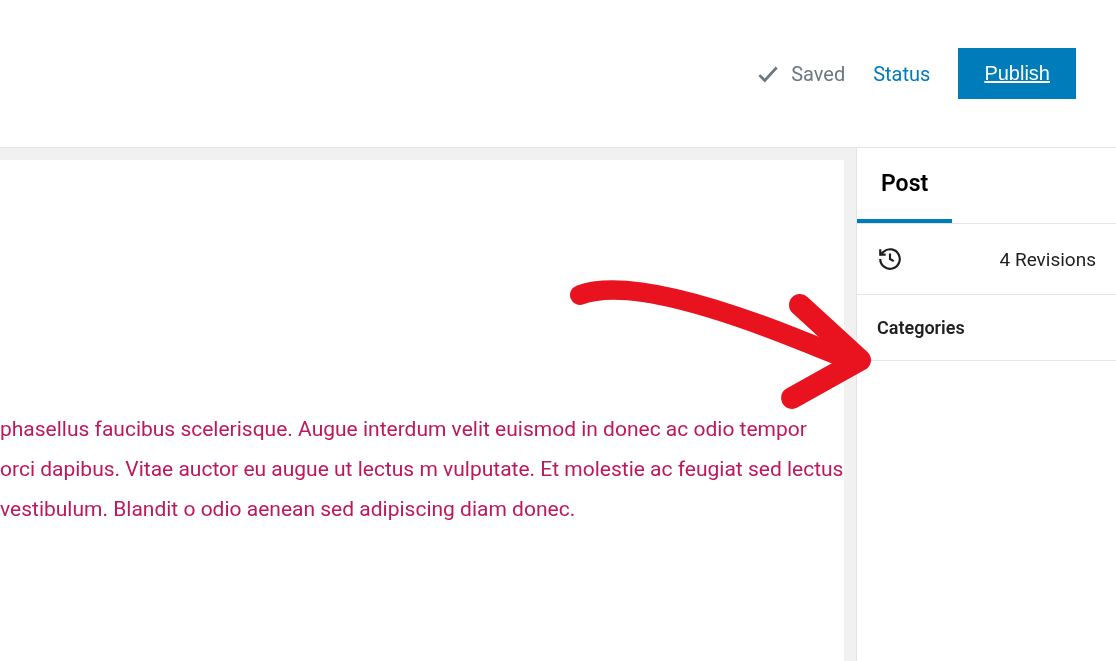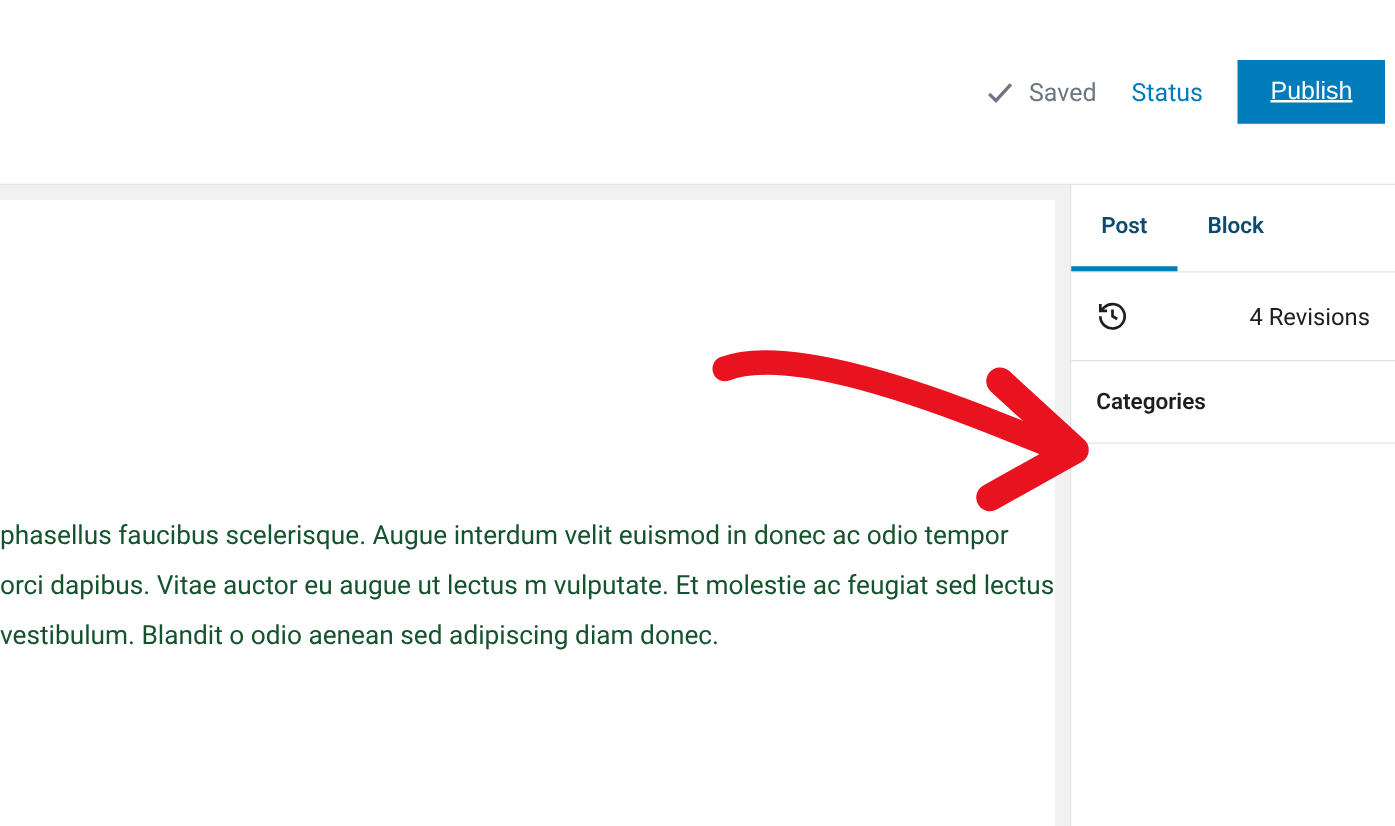--- a/index.html
+++ b/index.html
@@ -9,21 +9,21 @@
       width: 1116px;
       height: 661px;
       overflow: hidden;
       position: relative;
     }
     .top-bar {
       height: 148px;
       display: flex;
       align-items: center;
       justify-content: flex-end;
-      padding-right: 8px;
+      padding-right: 40px;
       gap: 28px;
       background: #fff;
       border-bottom: 1px solid #e2e4e7;
     }
     .saved-status {
       display: flex;
       align-items: center;
       gap: 10px;
       color: #6c7781;
       font-size: 20px;
@@ -51,40 +51,40 @@
       flex: 1;
       background: #f1f1f1;
       padding: 12px 12px 0 0;
       position: relative;
       overflow: hidden;
     }
     .editor-inner {
       background: #fff;
       height: 100%;
       padding-top: 250px;
-      color: #14532d;
+      color: #be185d;
       font-size: 21px;
       line-height: 1.9;
     }
     .sidebar {
       width: 260px;
       background: #fff;
       border-left: 1px solid #e2e4e7;
       display: flex;
       flex-direction: column;
     }
     .tabs {
       display: flex;
       border-bottom: 1px solid #e2e4e7;
     }
     .tab {
       padding: 22px 24px;
-      font-size: 18px;
+      font-size: 23px;
       font-weight: 600;
-      color: #0c4a6e;
+      color: #000000;
       cursor: pointer;
       border-bottom: 4px solid transparent;
     }
     .tab.active {
       border-bottom-color: #007cba;
     }
     .panel-item {
       padding: 22px 20px;
       border-bottom: 1px solid #e2e4e7;
       font-size: 18px;
@@ -129,21 +129,20 @@
 
 <div class="content-area">
   <div class="editor-pane">
     <div class="editor-inner">
       <span> phasellus faucibus scelerisque. Augue interdum velit euismod in  donec ac odio tempor orci dapibus. Vitae auctor eu augue ut lectus m vulputate. Et molestie ac feugiat sed lectus vestibulum. Blandit o odio aenean sed adipiscing diam donec.</span>
     </div>
   </div>
   <div class="sidebar">
     <div class="tabs">
       <div class="tab active">Post</div>
-      <div class="tab">Block</div>
     </div>
     <div class="panel-item revisions">
       <svg class="revisions-icon" viewBox="0 0 24 24" fill="none" stroke="#1e1e1e" stroke-width="2">
         <path d="M3 12 a9 9 0 1 0 3 -6.7 L3 8"></path>
         <polyline points="3 3 3 8 8 8"></polyline>
         <polyline points="12 7 12 12 15.5 14"></polyline>
       </svg>
       <span>4 Revisions</span>
     </div>
     <div class="panel-item">Categories</div>

